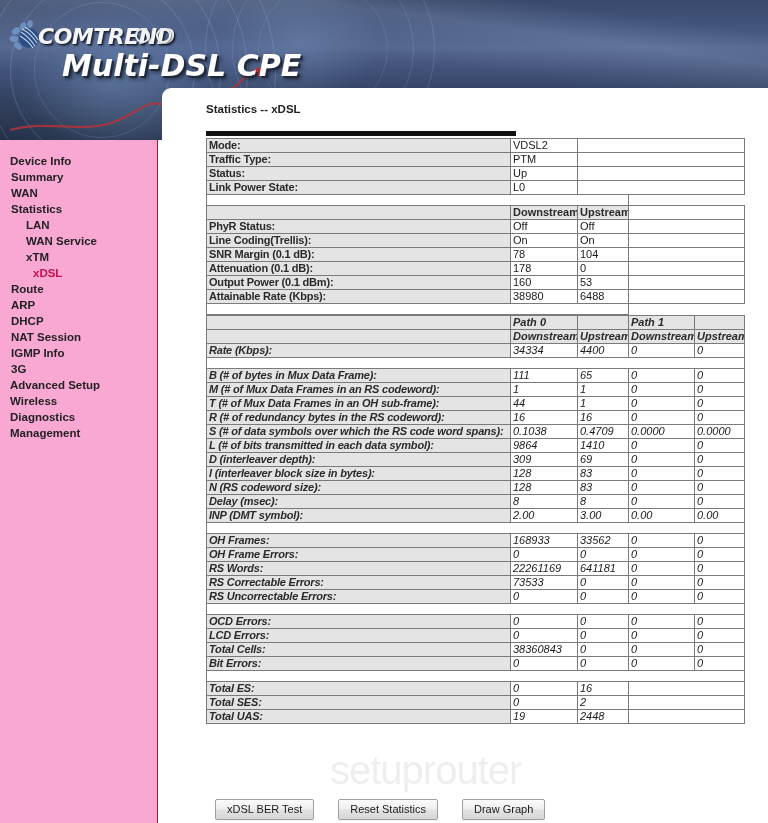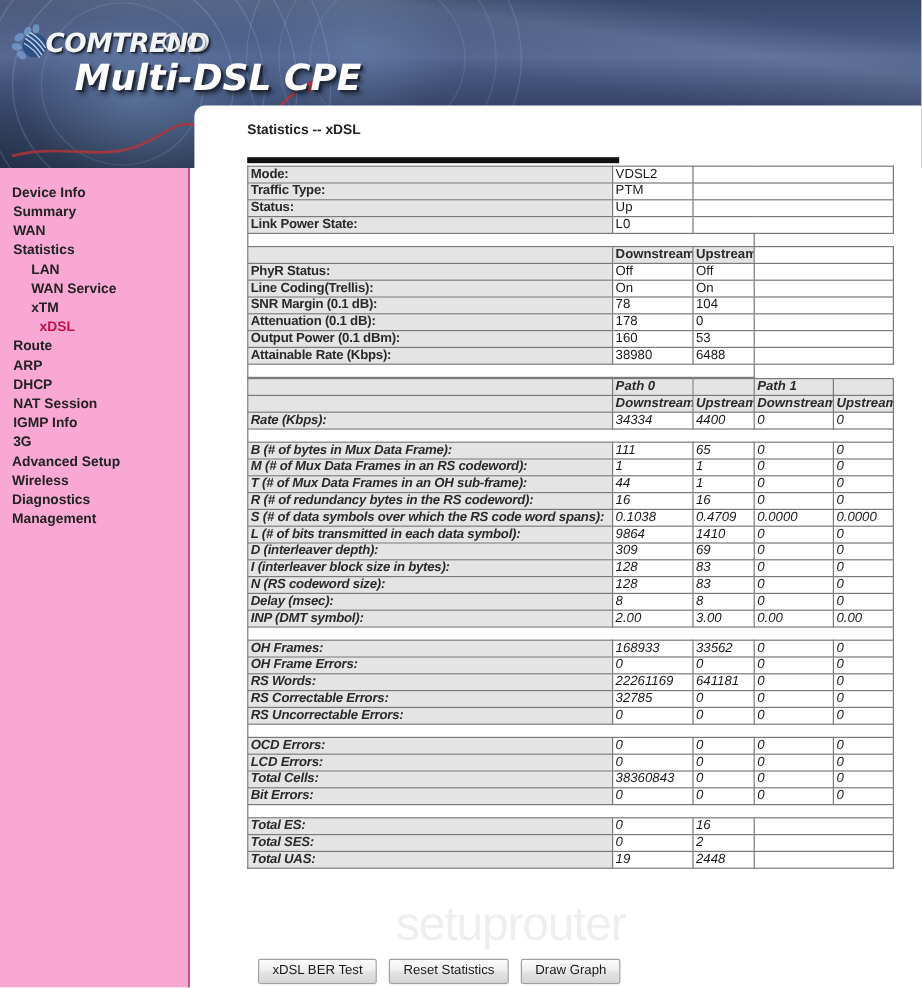--- a/index.html
+++ b/index.html
@@ -159,21 +159,21 @@
   td.nb { border: none; background: transparent; }
 
   .topbar {
     position: absolute; left: 44px; top: 43px;
     width: 310px; height: 5px; background: #111111;
   }
 
   
   .btnrow {
     position: absolute; left: 215px; top: 799px;
-    display: flex; gap: 10px;
+    display: flex; gap: 24px;
   }
   .btn {
     font-family: "Liberation Sans", sans-serif;
     font-size: 11px; color: #1a1a1a;
     background: linear-gradient(180deg,#fbfbfb 0%, #efefef 45%, #e2e2e2 55%, #d6d6d6 100%);
     border: 1px solid #a0a0a0;
     border-radius: 2px;
     padding: 3px 11px 4px 11px;
     height: 21px;
     line-height: 13px;
@@ -471,21 +471,21 @@
             </tr>
             <tr>
               <td class="lbl">RS Words:</td>
               <td class="val">22261169</td>
               <td class="val">641181</td>
               <td class="val">0</td>
               <td class="val">0</td>
             </tr>
             <tr>
               <td class="lbl">RS Correctable Errors:</td>
-              <td class="val">32785</td>
+              <td class="val">73533</td>
               <td class="val">0</td>
               <td class="val">0</td>
               <td class="val">0</td>
             </tr>
             <tr>
               <td class="lbl">RS Uncorrectable Errors:</td>
               <td class="val">0</td>
               <td class="val">0</td>
               <td class="val">0</td>
               <td class="val">0</td>

